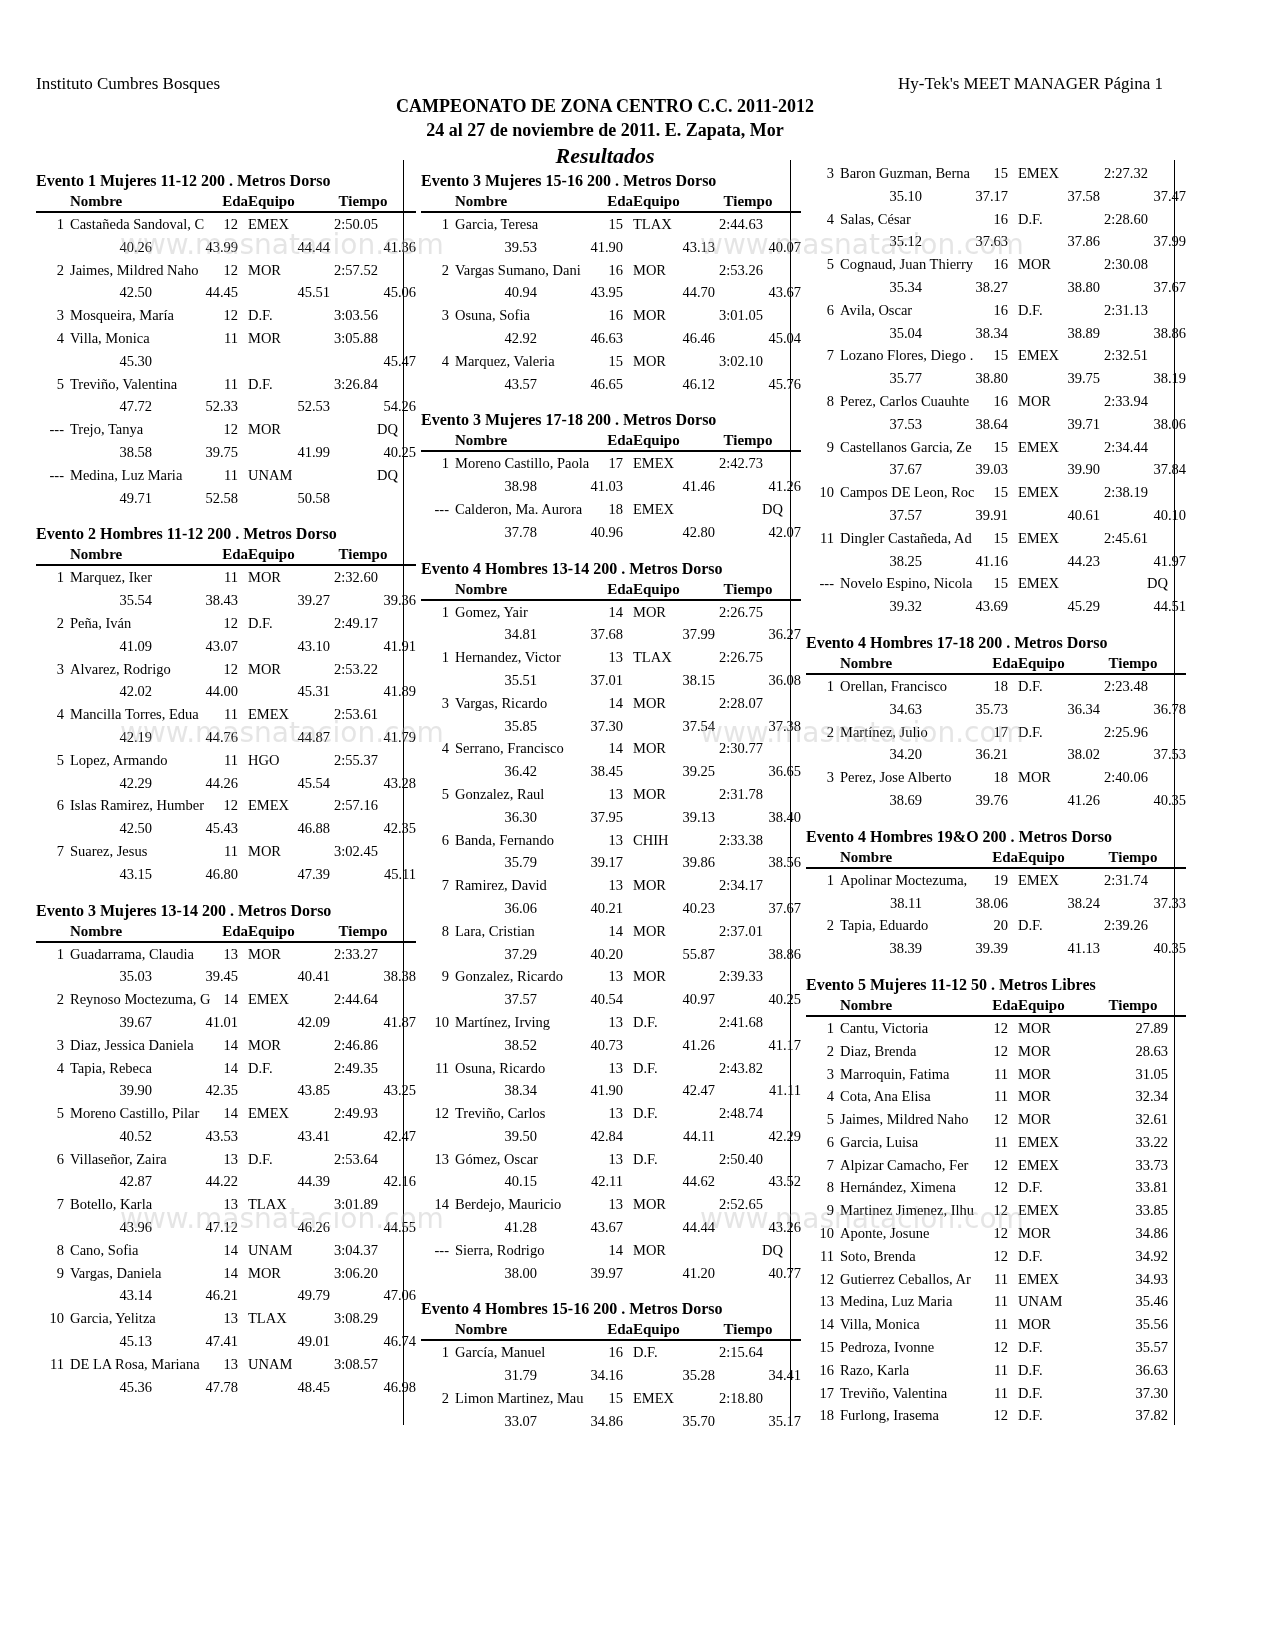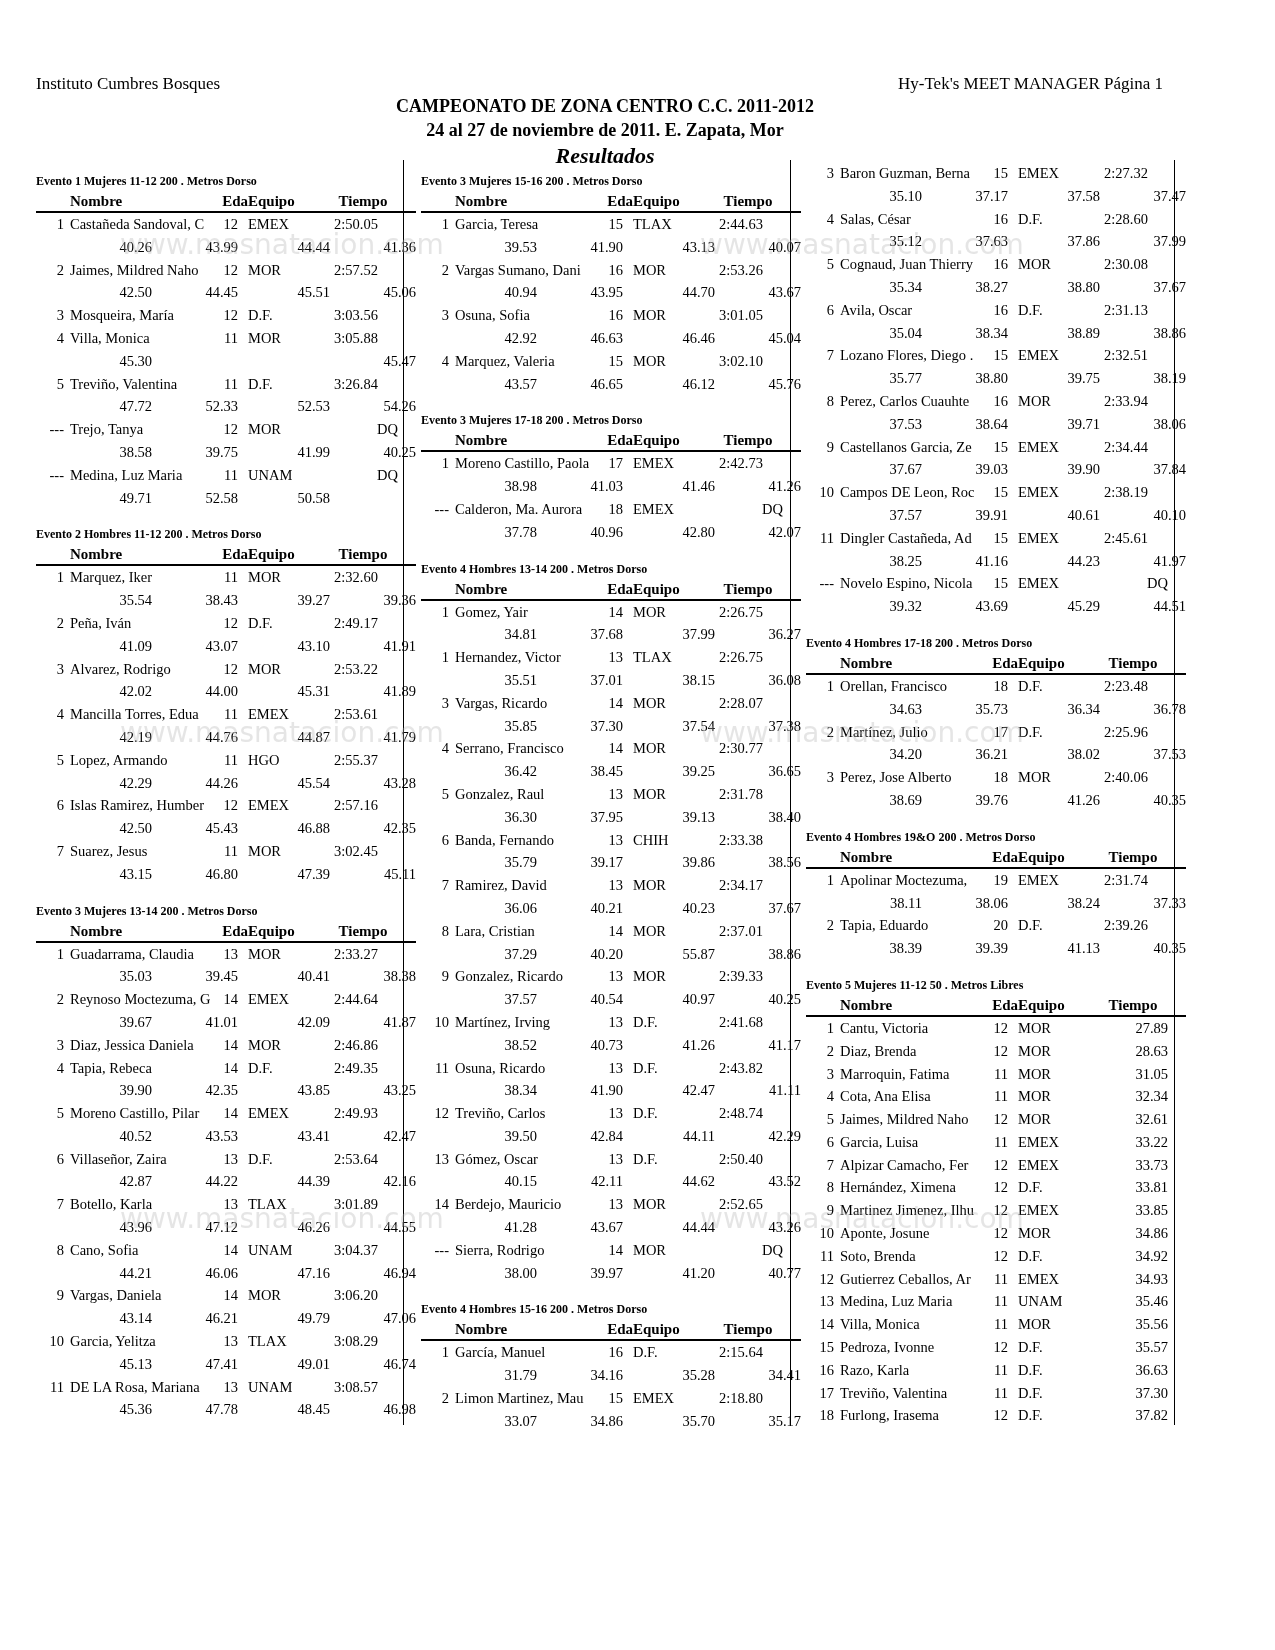--- a/index.html
+++ b/index.html
@@ -8,21 +8,21 @@
   .hdr-right { position: absolute; right: 112px; top: 74px; font-size: 17px; }
   .title1 { position: absolute; left: 0; width: 1210px; text-align: center; top: 96px; font-size: 18px; font-weight: bold; }
   .title2 { position: absolute; left: 0; width: 1210px; text-align: center; top: 120px; font-size: 18px; font-weight: bold; }
   .title3 { position: absolute; left: 0; width: 1210px; text-align: center; top: 143px; font-size: 22px; font-weight: bold; font-style: italic; }
   .col { position: absolute; top: 170px; width: 380px; font-size: 14.5px; }
   .col1 { left: 36px; }
   .col2 { left: 421px; }
   .col3 { left: 806px; top: 162px; }
   .vline { position: absolute; width: 1px; background: #000; }
   .ev { margin-bottom: 14px; }
-  .ev-title { font-weight: bold; font-size: 12px; height: 22px; line-height: 22px; white-space: nowrap; }
+  .ev-title { font-weight: bold; font-size: 16px; height: 22px; line-height: 22px; white-space: nowrap; }
   .ev-head { display: flex; font-weight: bold; font-size: 15px; height: 19px; line-height: 19px; border-bottom: 2px solid #000; }
   .row, .split { display: flex; height: 22.8px; line-height: 22.8px; white-space: nowrap; }
   .c-pl { width: 28px; text-align: right; padding-right: 6px; }
   .c-nm { width: 140px; overflow: hidden; }
   .c-ed { width: 28px; text-align: right; padding-right: 10px; }
   .c-eq { width: 80px; }
   .c-tm { width: 70px; text-align: right; }
   .c-tm.left { text-align: left; padding-left: 6px; width: 64px; }
   .h-nm { width: 174px; padding-left: 34px; box-sizing: border-box; }
   .h-ed { width: 38px; text-align: right; padding-right: 0; box-sizing: content-box; }
@@ -335,26 +335,20 @@
         <span class="s3">46.26</span>
         <span class="s4">44.55</span>
       </div>
       <div class="row">
         <span class="c-pl">8</span>
         <span class="c-nm">Cano, Sofia</span>
         <span class="c-ed">14</span>
         <span class="c-eq">UNAM</span>
         <span class="c-tm left">3:04.37</span>
       </div>
-      <div class="split">
-        <span class="s1">44.21</span>
-        <span class="s2">46.06</span>
-        <span class="s3">47.16</span>
-        <span class="s4">46.94</span>
-      </div>
       <div class="row">
         <span class="c-pl">9</span>
         <span class="c-nm">Vargas, Daniela</span>
         <span class="c-ed">14</span>
         <span class="c-eq">MOR</span>
         <span class="c-tm left">3:06.20</span>
       </div>
       <div class="split">
         <span class="s1">43.14</span>
         <span class="s2">46.21</span>

